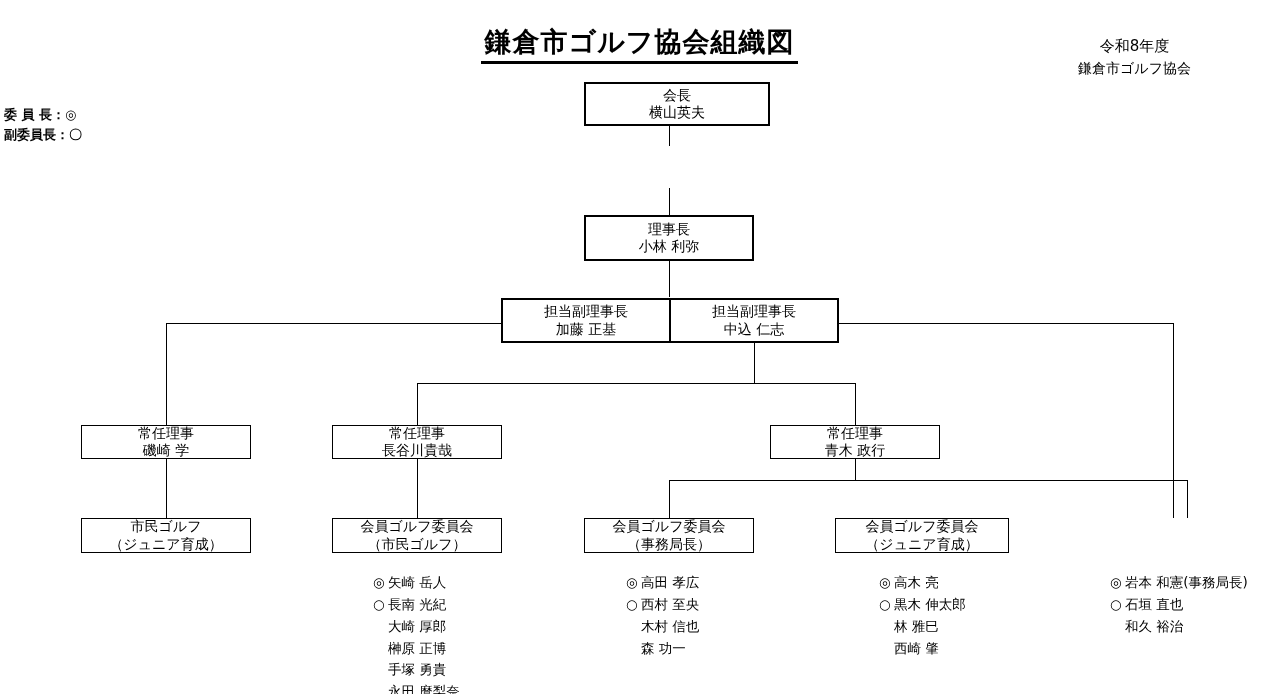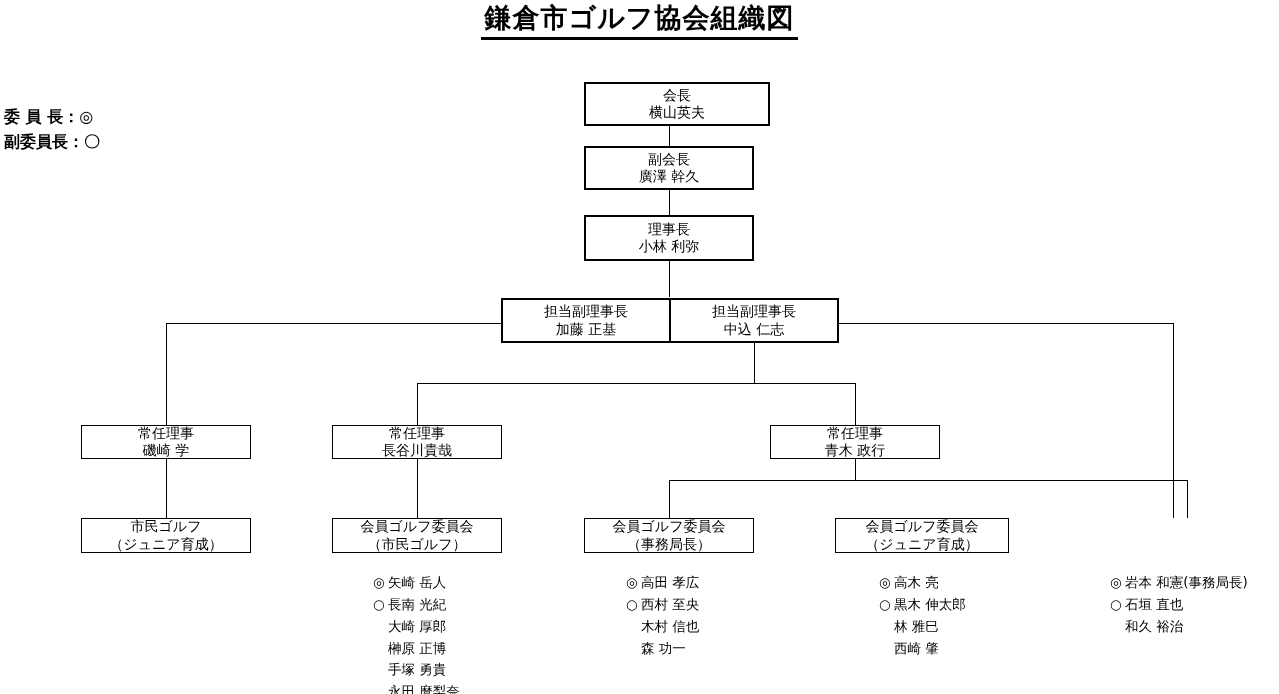--- a/index.html
+++ b/index.html
@@ -16,21 +16,21 @@
     width: 1279px;
     height: 694px;
     overflow: hidden;
     background: #ffffff;
   }
 
   
   .title {
     position: absolute;
     left: 0;
-    top: 0;
+    top: 24px;
     width: 1279px;
     text-align: center;
     font-size: 27px;
     font-weight: bold;
     letter-spacing: 1px;
   }
   .title span {
     border-bottom: 3px solid #000;
     padding: 0 4px 1px 4px;
     display: inline-block;
@@ -45,21 +45,21 @@
     line-height: 1.45;
   }
   .meta-year { font-size: 15px; }
   .meta-org  { font-size: 14px; }
 
   
   .legend {
     position: absolute;
     left: 4px;
     top: 105px;
-    font-size: 16px;
+    font-size: 13px;
     font-weight: bold;
     line-height: 1.55;
     white-space: nowrap;
   }
 
   
   .box {
     position: absolute;
     box-sizing: border-box;
     border: 1px solid #000;
@@ -101,20 +101,24 @@
   }
   .members .nm { display: inline-block; }
 </style>
 </head>
 <body>
 
 <div id="chart-root">
 
   <div class="title"><span>鎌倉市ゴルフ協会組織図</span></div>
 
+  <div class="meta">
+    <div class="meta-year">令和8年度</div>
+    <div class="meta-org">鎌倉市ゴルフ協会</div>
+  </div>
 
   <div class="legend">
     <div>委 員 長：◎</div>
     <div>副委員長：〇</div>
   </div>
 
   <div class="ln v" style="left:669px; top:124px; height:22px;"></div>
 
   <div class="ln v" style="left:669px; top:188px; height:27px;"></div>
 
@@ -139,24 +143,20 @@
   <div class="ln v" style="left:855px; top:459px; height:21px;"></div>
   <div class="ln h" style="left:669px; top:480px; width:518px;"></div>
   <div class="ln v" style="left:669px; top:480px; height:38px;"></div>
   <div class="ln v" style="left:1187px; top:480px; height:38px;"></div>
 
   <div class="box thick" style="left:584px; top:82px; width:186px; height:44px;">
     <span class="l1">会長</span>
     <span class="l2">横山英夫</span>
   </div>
 
-  <div class="box thick" style="left:584px; top:146px; width:170px; height:44px;">
-    <span class="l1">副会長</span>
-    <span class="l2">廣澤 幹久</span>
-  </div>
 
   <div class="box thick" style="left:584px; top:215px; width:170px; height:46px;">
     <span class="l1">理事長</span>
     <span class="l2">小林 利弥</span>
   </div>
 
   <div class="box thick" style="left:501px; top:298px; width:170px; height:45px;">
     <span class="l1">担当副理事長</span>
     <span class="l2">加藤  正基</span>
   </div>

